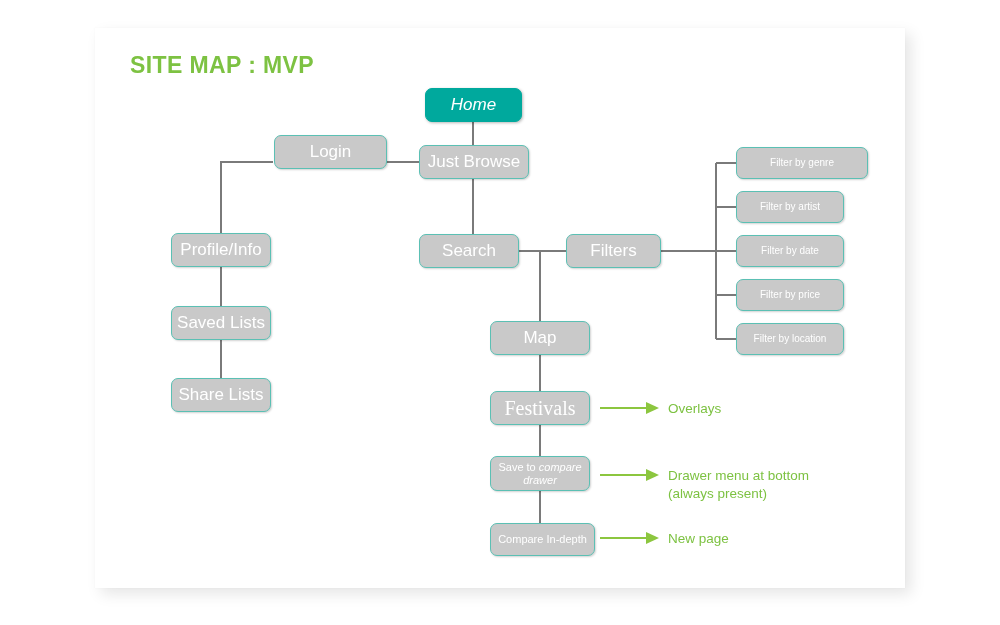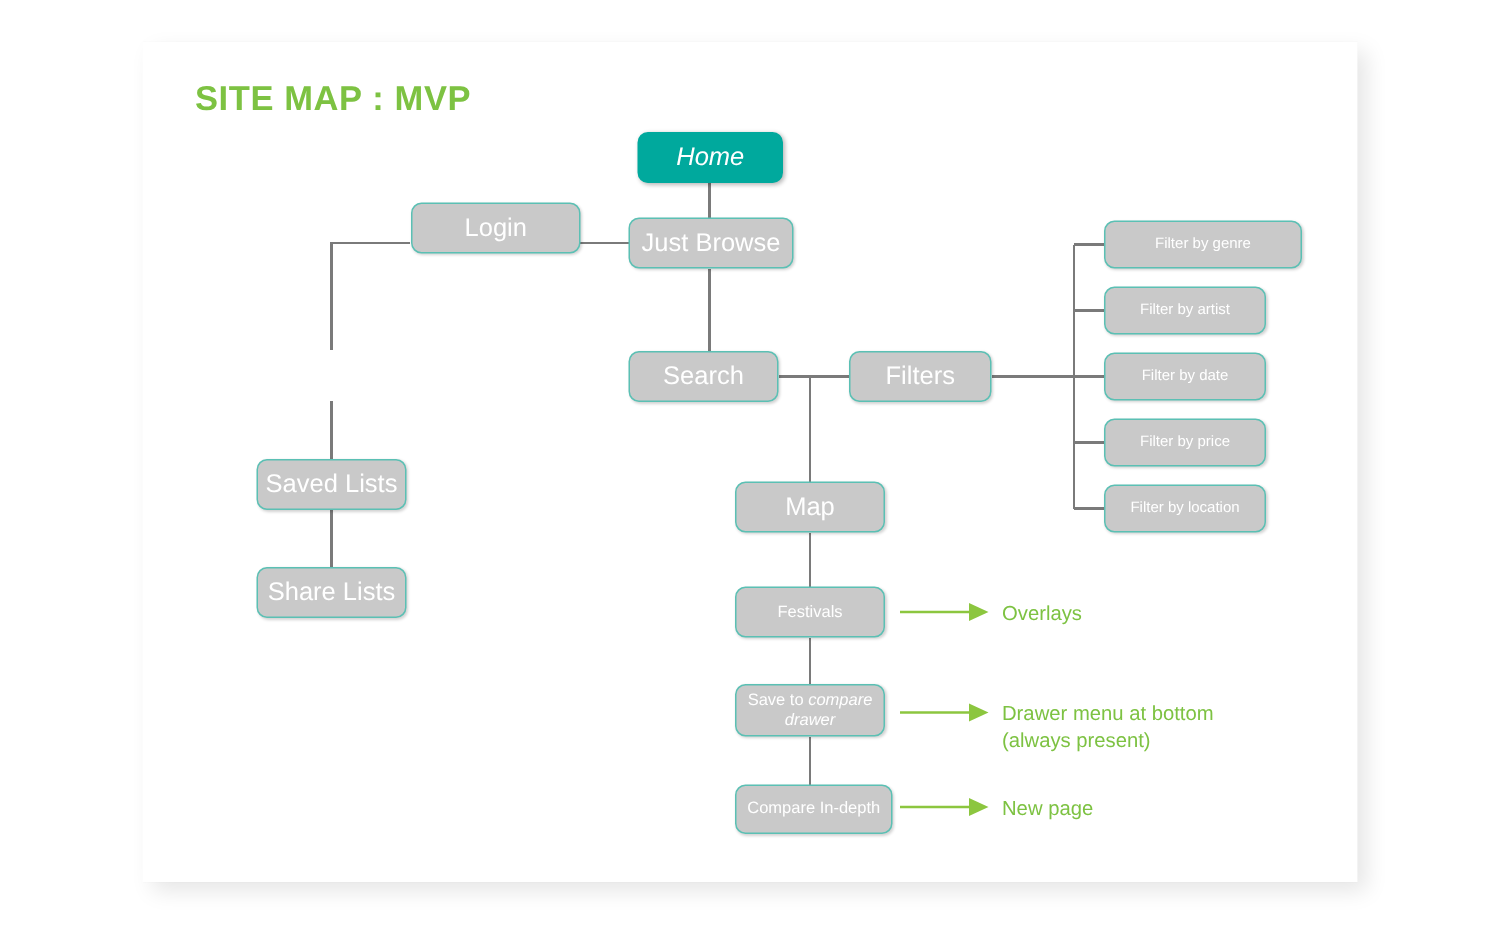--- a/index.html
+++ b/index.html
@@ -66,21 +66,21 @@
     line-height: 1.15;
     box-shadow: 1px 1px 2px rgba(0,0,0,0.18);
   }
   .node.home {
     background: #00A99D;
     border-color: #00A99D;
     box-shadow: 1px 1px 3px rgba(0,0,0,0.28);
     font-style: italic;
   }
   .t18 { font-size: 17px; }
-  .t15 { font-size: 11px; }
+  .t15 { font-size: 20px; font-family: Liberation Serif, serif; }
   .t11 { font-size: 11px; }
   .t10 { font-size: 10px; }
 
   .node .ital { font-style: italic; }
 
   
   .annot {
     position: absolute;
     color: #7DC242;
     font-size: 13.5px;
@@ -150,20 +150,23 @@
   </div>
 
   <div class="node t18" style="left:274px; top:135px; width:113px; height:34px;">
     <span>Login</span>
   </div>
 
   <div class="node t18" style="left:419px; top:145px; width:110px; height:34px;">
     <span>Just Browse</span>
   </div>
 
+  <div class="node t18" style="left:171px; top:233px; width:100px; height:34px;">
+    <span>Profile/Info</span>
+  </div>
 
   <div class="node t18" style="left:171px; top:306px; width:100px; height:34px;">
     <span>Saved Lists</span>
   </div>
 
   <div class="node t18" style="left:171px; top:378px; width:100px; height:34px;">
     <span>Share Lists</span>
   </div>
 
   <div class="node t18" style="left:419px; top:234px; width:100px; height:34px;">

